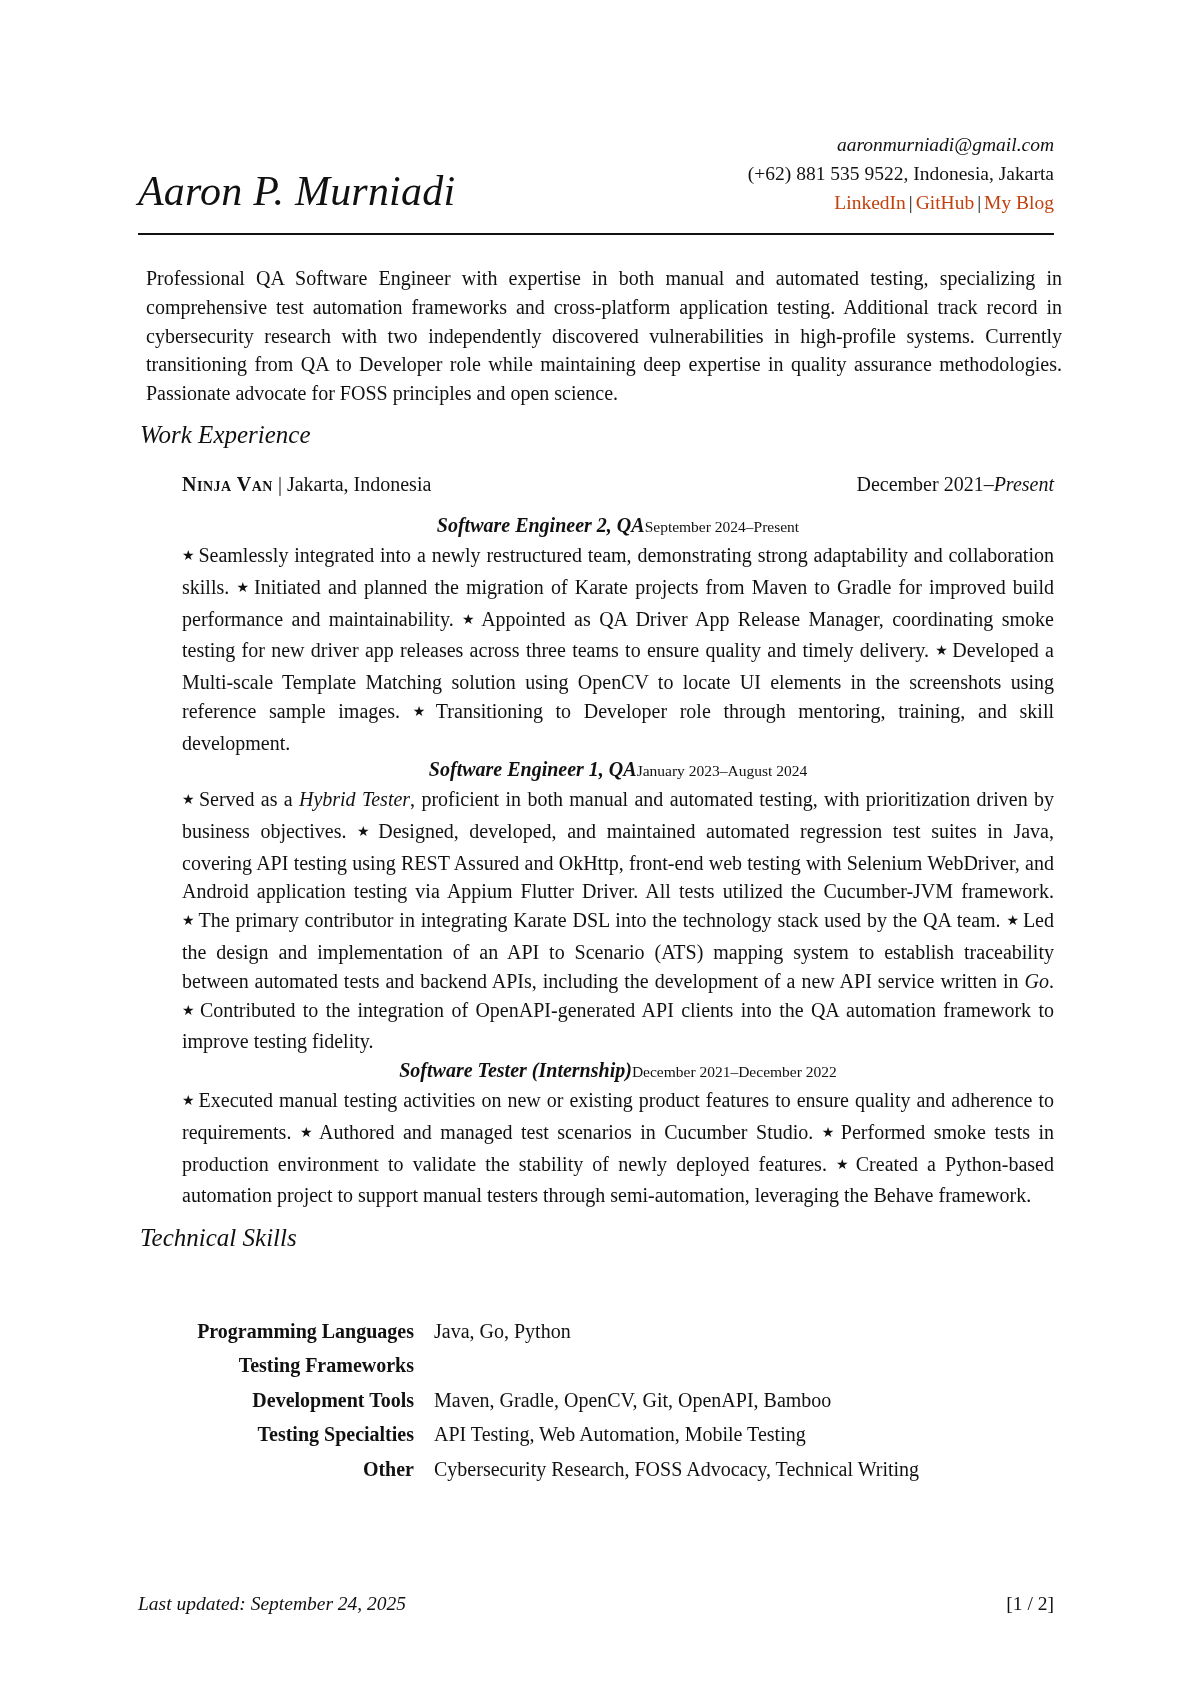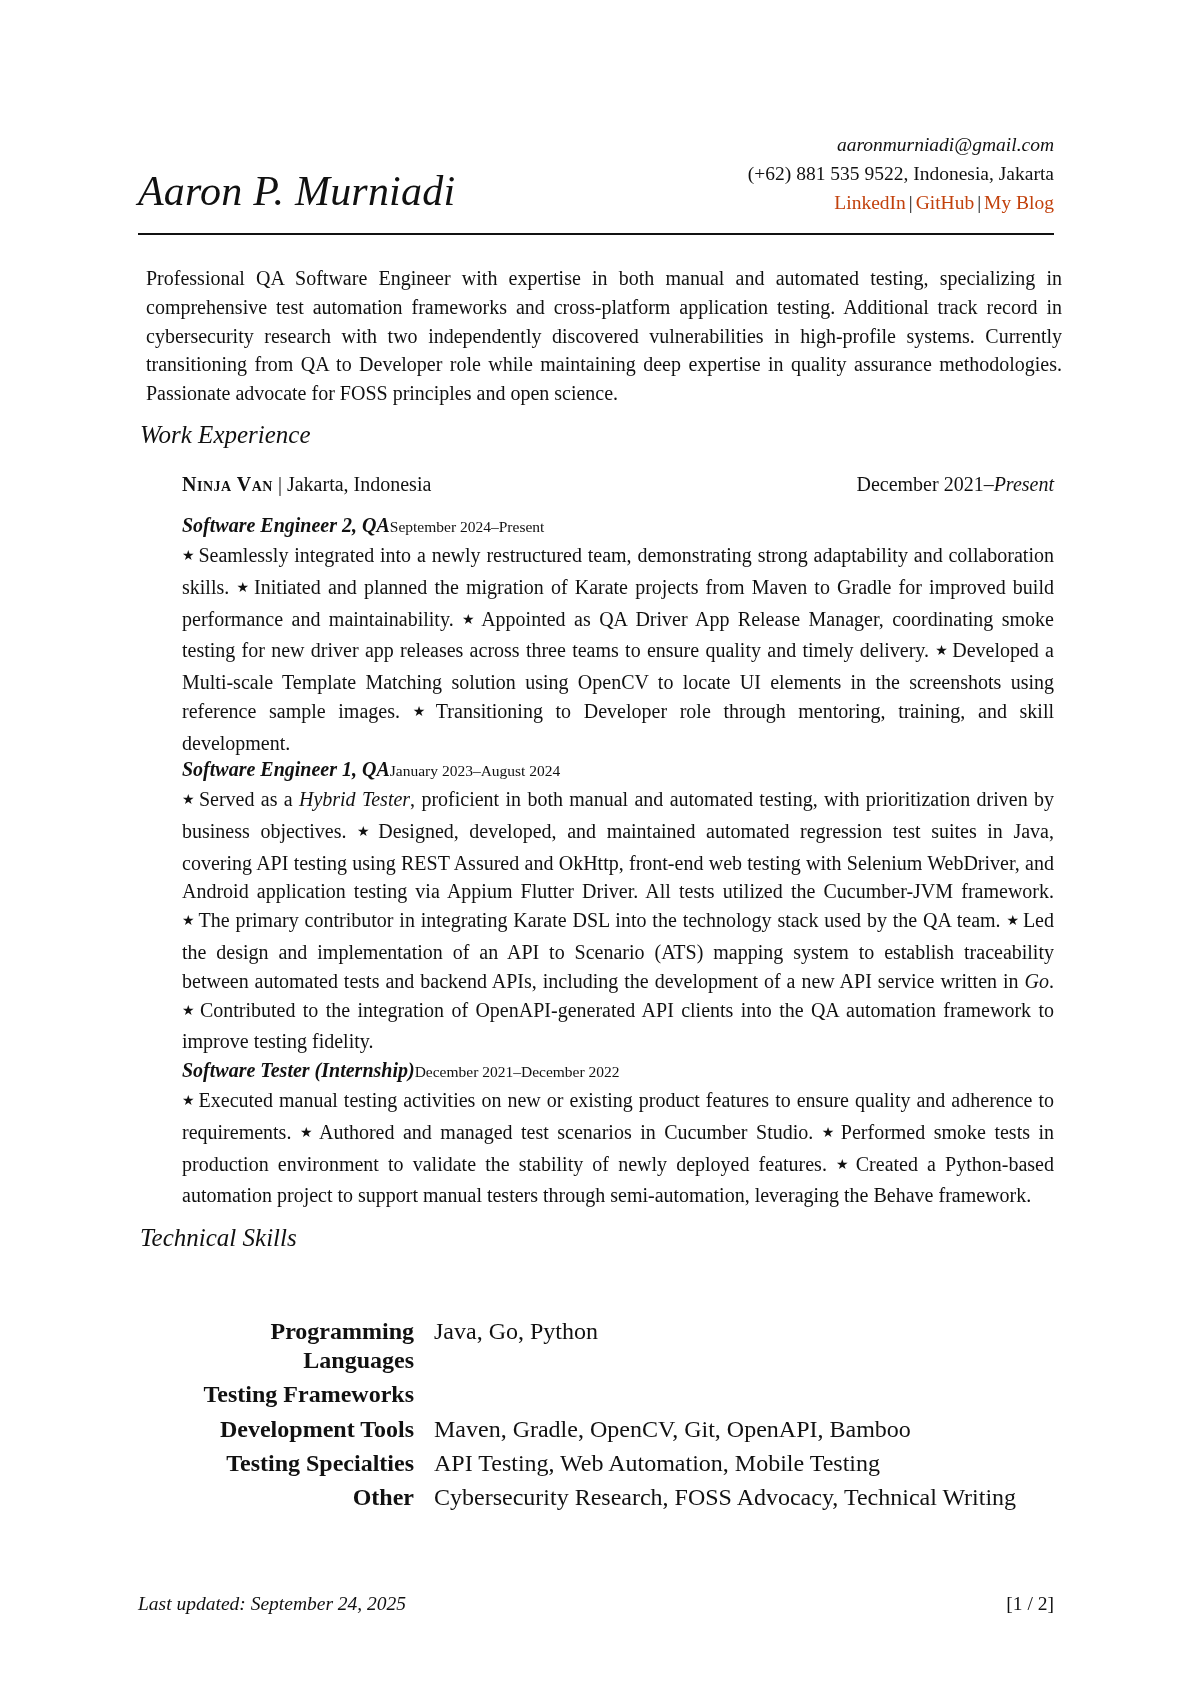--- a/index.html
+++ b/index.html
@@ -31,32 +31,32 @@
     position: absolute; left: 2px; margin: 0;
     font-style: italic; font-weight: normal; font-size: 25px; line-height: 30px;
   }
   .exp { position: absolute; left: 44px; width: 872px; }
   .company-row {
     display: flex; justify-content: space-between; align-items: baseline;
     font-size: 20px; line-height: 28px;
   }
   .company-name { font-variant: small-caps; font-weight: bold; letter-spacing: 0.5px; }
   .role-row {
-    display: flex; justify-content: flex-start; align-items: baseline;
+    display: flex; justify-content: center; align-items: baseline;
     line-height: 28px;
   }
   .role-title { font-style: italic; font-weight: bold; font-size: 20px; }
   .role-dates { font-size: 15.5px; }
   .bullets { margin: 0; font-size: 20px; line-height: 28.8px; text-align: justify; }
   .bullets .b + .b::before { content: " "; }
   .star { font-size: 14px; position: relative; top: -2px; padding-right: 3px; }
   .b em { font-style: italic; }
 
   .skills { position: absolute; left: 44px; top: 1317px; width: 872px; }
-  .skill-row { display: flex; font-size: 24px; line-height: 28.8px; margin-bottom: 5.6px; }
+  .skill-row { display: flex; font-size: 20px; line-height: 28.8px; margin-bottom: 5.6px; }
   .skill-label { width: 252px; text-align: right; font-weight: bold; flex: none; padding-right: 20px; box-sizing: border-box; }
   .skill-value { flex: 1; text-align: justify; padding-right: 10px; }
 
   .footer {
     position: absolute; left: 0; top: 1590px; width: 916px;
     display: flex; justify-content: space-between; font-size: 19.5px; line-height: 28px;
   }
   .footer .updated { font-style: italic; }
 </style>
 </head>

